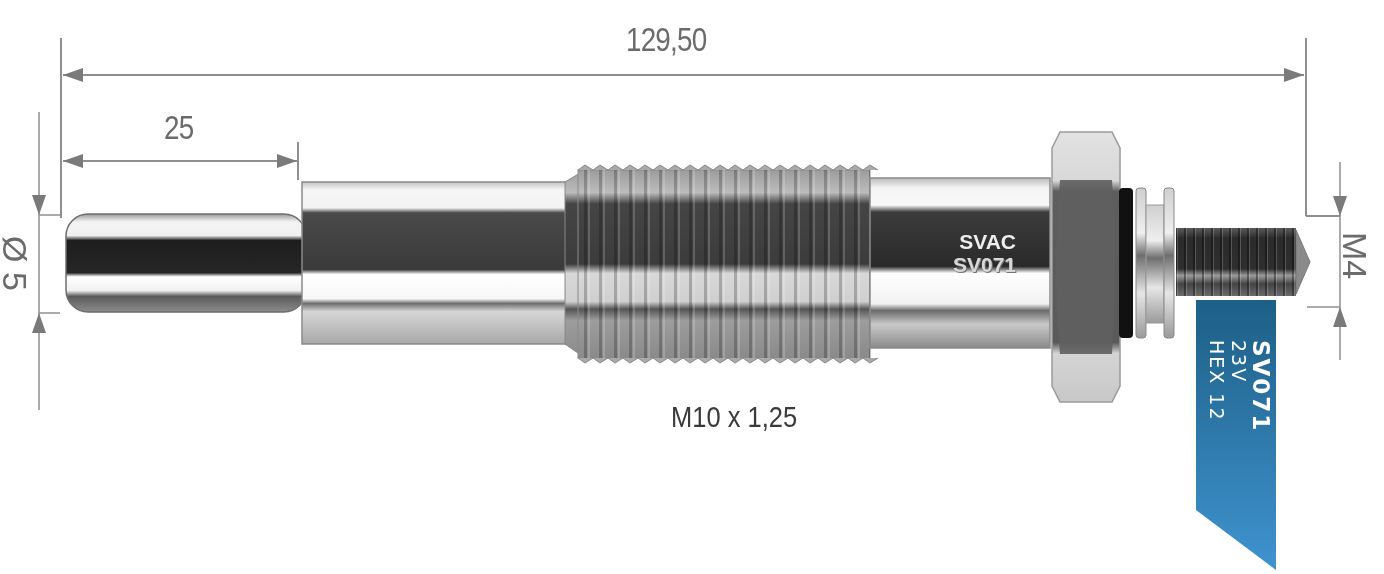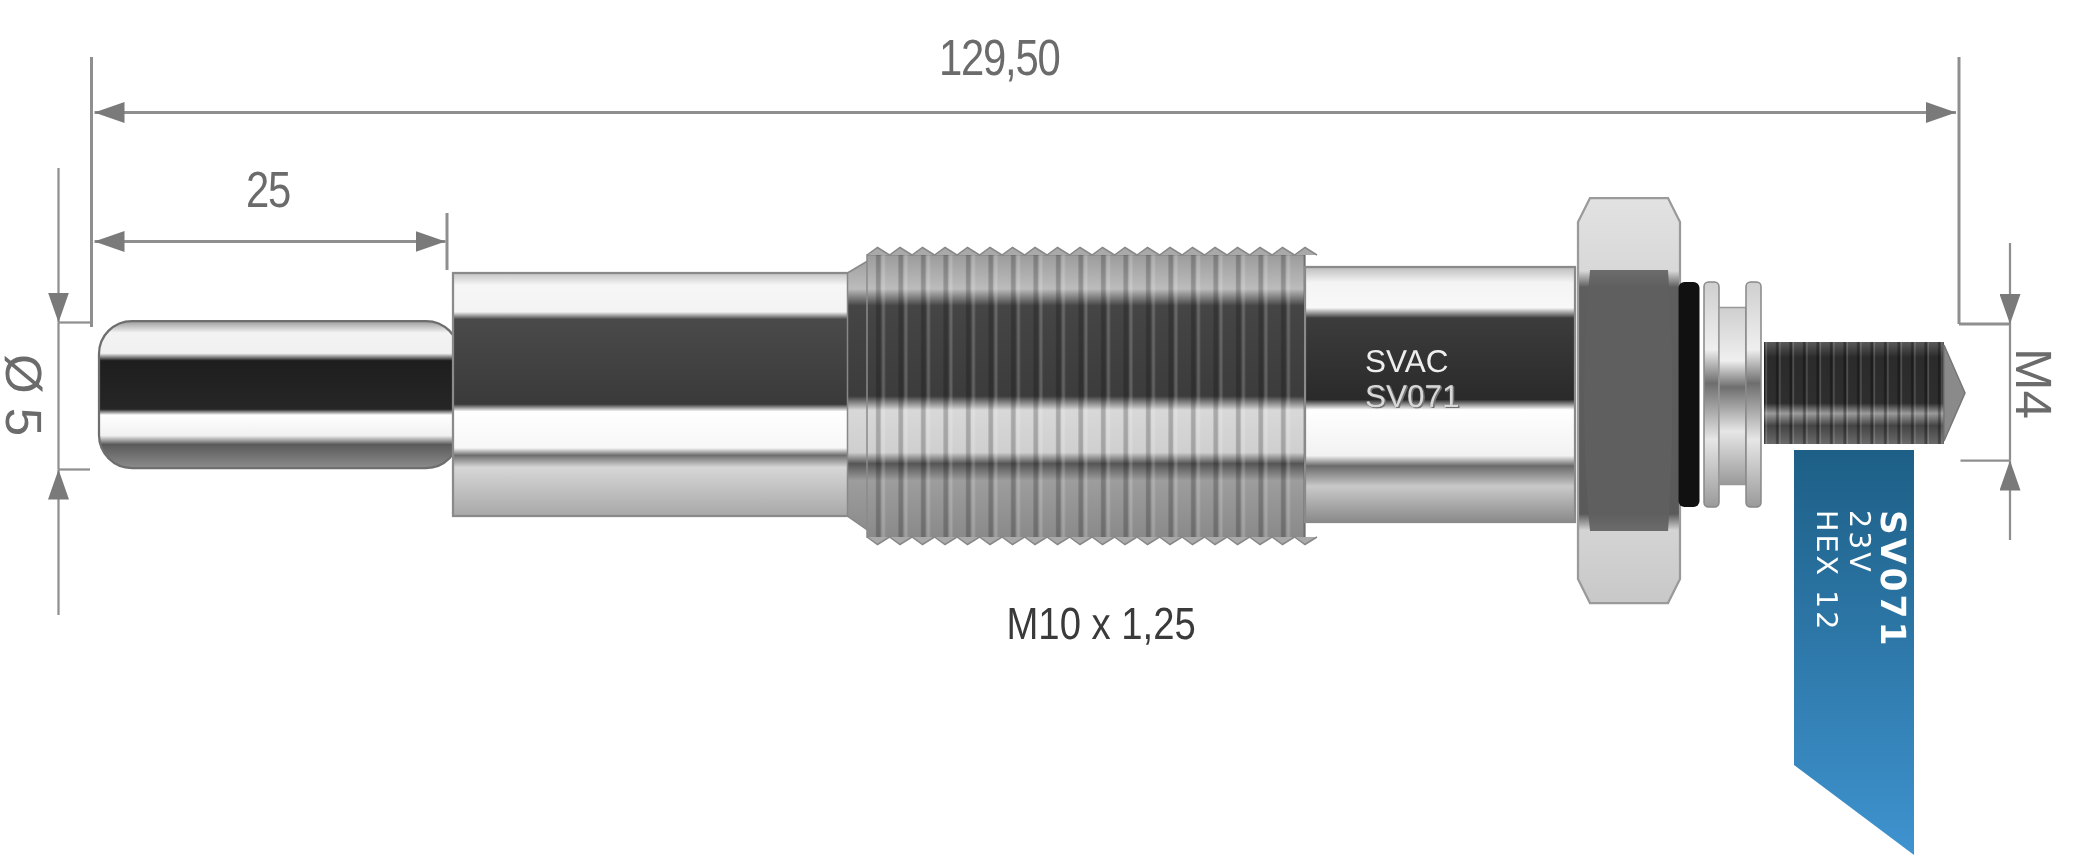--- a/index.html
+++ b/index.html
@@ -5,21 +5,21 @@
   html, body { margin:0; padding:0; background:#ffffff; }
   body { width:1384px; height:574px; position:relative; overflow:hidden;
          font-family:"Liberation Sans", sans-serif; }
   #stage { position:absolute; left:0; top:0; width:1384px; height:418px; }
   .dim-label { position:absolute; color:#6b6b6b; font-family:"Liberation Sans", sans-serif;
                font-size:34px; letter-spacing:-1px; transform:scaleX(0.82); transform-origin:left top; white-space:nowrap; }
   .dim-label-v { position:absolute; color:#6b6b6b; font-size:34px; white-space:nowrap;
                  transform:rotate(90deg); transform-origin:left top; }
   .thread-label { position:absolute; color:#3a3a3a; font-size:30px; white-space:nowrap;
                   transform:scaleX(0.85); transform-origin:left top; }
-  .brand-mark { position:absolute; color:#eeeeee; font-weight:normal; font-size:21px; text-align:left;
+  .brand-mark { position:absolute; color:#eeeeee; font-weight:bold; font-size:21px; text-align:right;
                 line-height:23px; letter-spacing:0px; }
   .brand-mark .l2 { color:#d8d8d8; text-shadow:0 0 1px #555, 1px 1px 0 #777; }
   .tag-text { position:absolute; color:#ffffff; font-family:"DejaVu Sans", sans-serif;
               transform:rotate(90deg); transform-origin:left top; white-space:nowrap; line-height:22px; }
   .tag-text .t1 { font-weight:bold; font-size:23px; letter-spacing:2px; display:block; }
   .tag-text .t2, .tag-text .t3 { font-size:19px; letter-spacing:2px; display:block; }
 </style>
 </head>
 <body>
 

